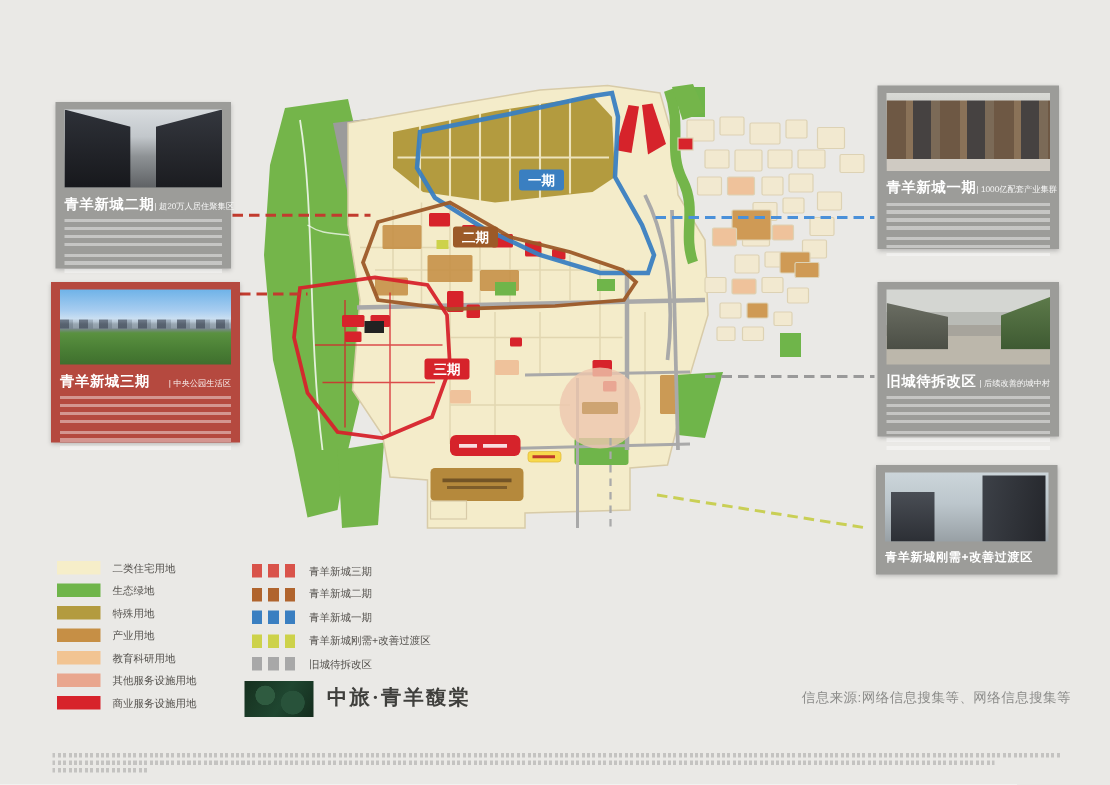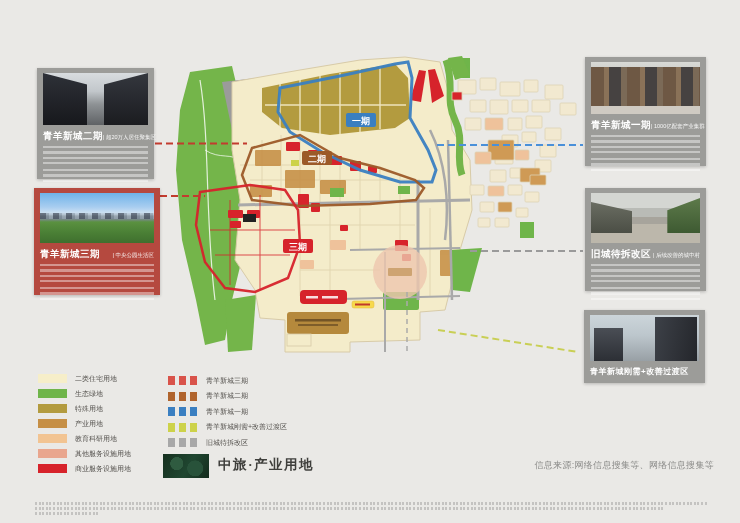--- a/index.html
+++ b/index.html
@@ -367,18 +367,18 @@
       <span class="bswatch" style="--sw: #cdd24a;"></span>
       <span class="llabel">青羊新城刚需+改善过渡区</span>
       </div>
     <div class="lrow">
       <span class="bswatch" style="--sw: #a8a8a8;"></span>
       <span class="llabel">旧城待拆改区</span>
       </div>
   </div>
 
   <div class="brand-img"></div>
-  <div class="brand-text">中旅·产业用地</div>
+  <div class="brand-text">中旅·青羊馥棠</div>
   <div class="source-text">信息来源:网络信息搜集等、网络信息搜集等</div>
   <div class="fineline fl1"></div>
   <div class="fineline fl2"></div>
   <div class="fineline fl3"></div>
 </div>
 
 </body></html>

